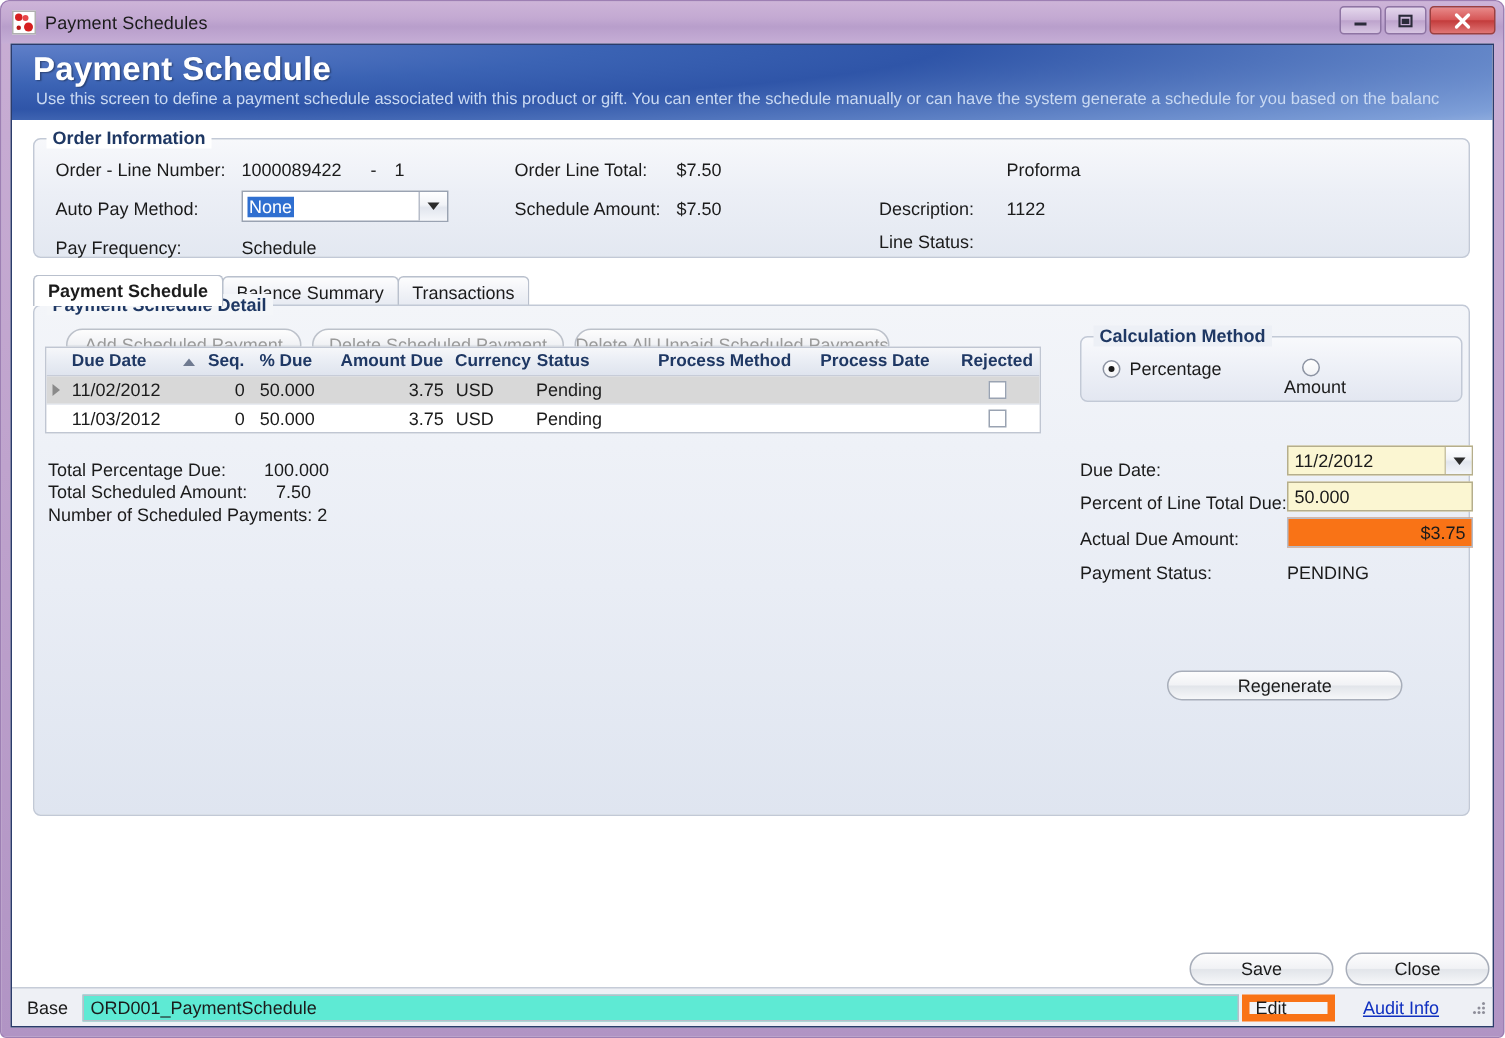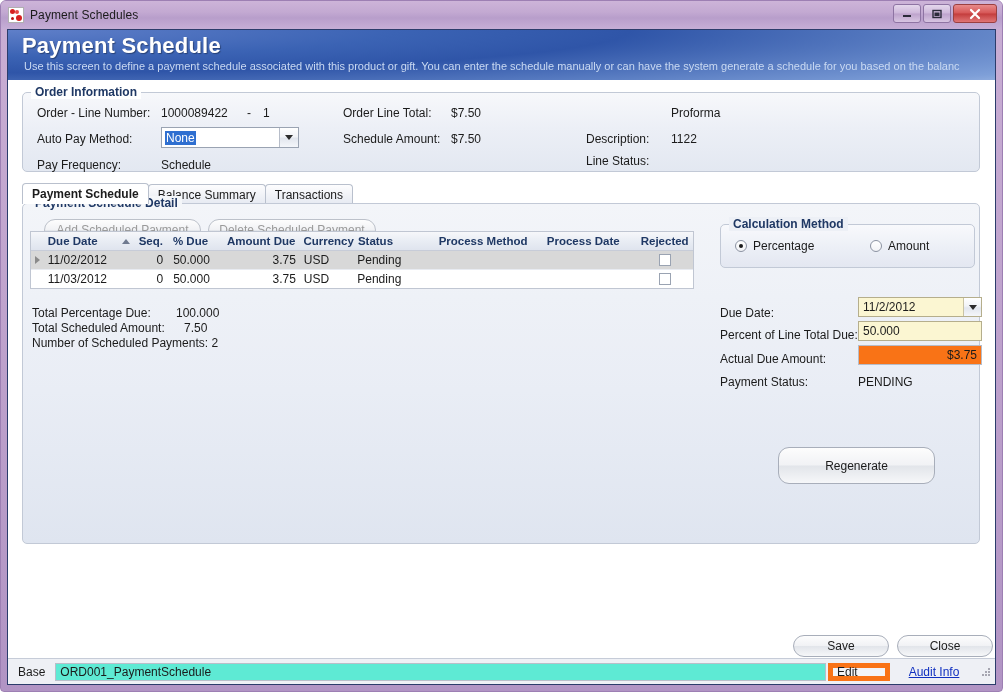--- a/index.html
+++ b/index.html
@@ -399,20 +399,21 @@
         <div class="tab">Balance Summary</div>
         <div class="tab">Transactions</div>
       </div>
 
       <div class="group" id="psd">
         <div class="grouptitle">Payment Schedule Detail</div>
       </div>
 
       <div class="btn disabled" style="left:200px; top:139px; width:168px;">Delete Scheduled Payment</div>
       <div class="btn disabled" style="left:36px; top:139px; width:157px;">Add Scheduled Payment</div>
+      <div class="btn disabled" style="left:375px; top:139px; width:210px;">Delete All Unpaid Scheduled Payments</div>
 
       <div class="grid">
         <div class="grid-head">
           <div class="cell c-ind"></div>
           <div class="cell c-date">Due Date</div>
           <div class="cell c-sort">
               <span class="sortasc"></span>
             </div>
           <div class="cell c-seq">Seq.</div>
           <div class="cell c-pct">% Due</div>
@@ -464,21 +465,21 @@
       <div class="totals" style="left:24px; top:241px;">Total Scheduled Amount:</div>
       <div class="totals" style="left:176px; top:241px;">7.50</div>
       <div class="totals" style="left:24px; top:256px;">Number of Scheduled Payments: 2</div>
 
       <div class="group" id="calcm">
         <div class="grouptitle">Calculation Method</div>
         <div class="radio-wrap" style="left:14px; top:14px;">
           <span class="radio on"></span>
           <span>Percentage</span>
         </div>
-        <div class="radio-wrap" style="left:149px; top:14px;">
+        <div class="radio-wrap" style="left:135px; top:14px;flex-direction:column;">
           <span class="radio"></span>
           <span>Amount</span>
         </div>
       </div>
 
       <div class="fld-label" style="left:712px; top:226px;">Due Date:</div>
       <div class="inp withbtn" style="left:850px; top:217px; width:124px;">
         <span>11/2/2012</span>
         <span class="arrowbtn">
             <span class="arrow-down"></span>
@@ -491,21 +492,21 @@
       </div>
 
       <div class="fld-label" style="left:712px; top:272px;">Actual Due Amount:</div>
       <div class="inp readonly" style="left:850px; top:265px; width:124px;">
         <span>$3.75</span>
       </div>
 
       <div class="fld-label" style="left:712px; top:295px;">Payment Status:</div>
       <div class="fld-label" style="left:850px; top:295px;">PENDING</div>
 
-      <div class="btn" style="left:770px; top:367px; width:157px; height:37px;">Regenerate</div>
+      <div class="btn" style="left:770px; top:367px; width:157px; height:20px;">Regenerate</div>
 
       <div class="btn-big" style="left:785px; top:555px;">Save</div>
       <div class="btn-big" style="left:889px; top:555px;">Close</div>
 
       <div class="statusbar">
         <span class="sb-label">Base</span>
         <span class="sb-field">ORD001_PaymentSchedule</span>
         <span class="sb-cell">Edit</span>
         <span class="sb-link">Audit Info</span>
         <span class="grip">

